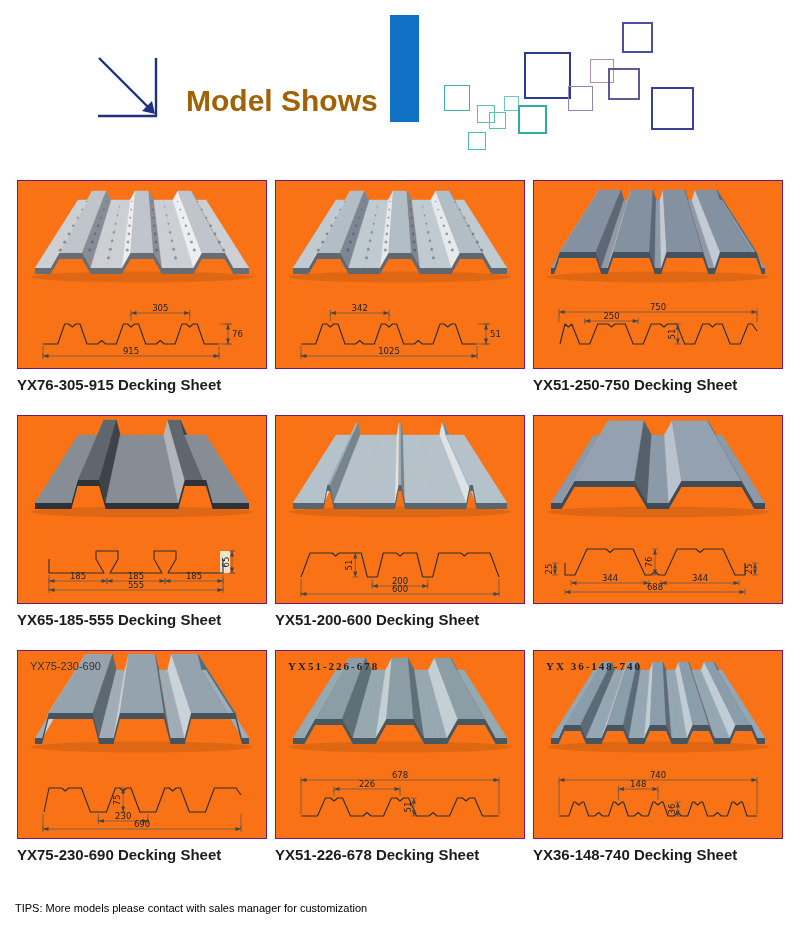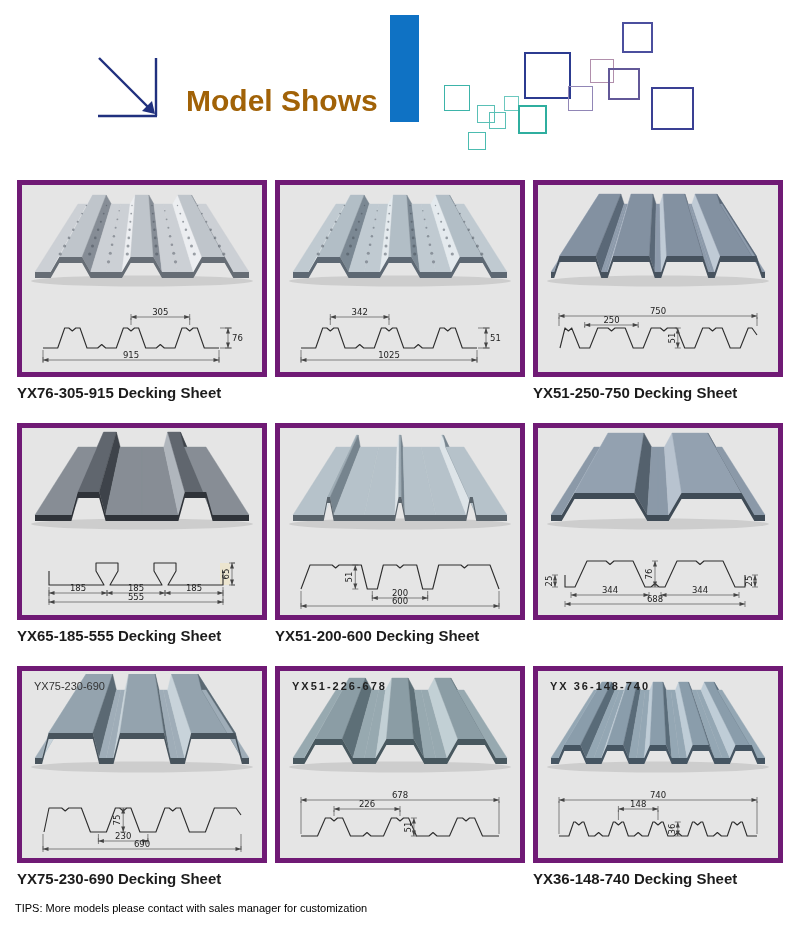--- a/index.html
+++ b/index.html
@@ -9,30 +9,30 @@
   
   #arrow-icon{position:absolute;left:92px;top:50px;width:70px;height:70px;color:#20307e;}
   #page-title{position:absolute;left:186px;top:84px;font-size:30px;font-weight:bold;color:#1b74c5;}
   #blue-bar{position:absolute;left:390px;top:15px;width:29px;height:107px;background:#0f72c4;}
   .square{position:absolute;background:transparent;border-style:solid;}
 
   
   #grid{position:absolute;left:17px;top:180px;width:766px;display:grid;
         grid-template-columns:repeat(3,250px);column-gap:8px;row-gap:22px;}
   .card{width:250px;margin:0;}
-  .imgbox{position:relative;height:187px;border:5px solid #701a75;background:#e5e5e5;overflow:hidden;}
+  .imgbox{position:relative;height:187px;border:1px solid #701a75;background:#f97316;overflow:hidden;}
   .sheet{display:block;width:100%;height:114px;margin-top:3px;}
   .profile{display:block;width:100%;height:66px;}
   .profile .outline{stroke:#2e2e2e;stroke-width:1.1;fill:none;stroke-linejoin:round;}
   .profile .dl{stroke:#555;stroke-width:0.7;}
   .profile .ah{fill:#444;stroke:none;}
   .profile text{font-family:"DejaVu Sans",sans-serif;font-size:8.5px;fill:#222;}
   .caption{margin-top:7px;font-size:15px;font-weight:bold;color:#1c1c1c;}
   .overlay{position:absolute;top:9px;left:12px;font-size:11px;color:#333;z-index:2;}
-  .overlay.serif{font-family:Liberation Sans, sans-serif;letter-spacing:2px;color:#222;font-weight:bold;}
+  .overlay.serif{font-family:Liberation Serif, serif;letter-spacing:2px;color:#222;font-weight:bold;}
 
   #tips{position:absolute;left:15px;top:902px;font-size:11px;color:#000;}
 </style>
 </head>
 <body>
 
 <div id="page">
 
   <div id="header">
     <svg id="arrow-icon" viewBox="0 0 70 70" style="color: rgb(32, 48, 126);">
@@ -581,20 +581,21 @@
             <path class="ah" d="M115,21 l-5.5,-2 v4 Z"></path>
             <text x="82" y="18.5" text-anchor="middle">226</text>
             <line class="dl" x1="128.9" y1="30" x2="128.9" y2="48"></line>
             <line class="dl" x1="125.9" y1="30" x2="131.9" y2="30"></line>
             <line class="dl" x1="125.9" y1="48" x2="131.9" y2="48"></line>
             <path class="ah" d="M128.9,30 l-2,5.5 h4 Z"></path>
             <path class="ah" d="M128.9,48 l-2,-5.5 h4 Z"></path>
             <text transform="rotate(-90 125.9 39)" x="125.9" y="39" text-anchor="middle">51</text>
           </svg>
         </div>
+        <figcaption class="caption">YX51-226-678 Decking Sheet</figcaption>
       </figure>
       <figure class="card">
         <div class="imgbox">
           <div class="overlay serif">YX 36-148-740</div>
           <svg class="sheet" viewBox="0 0 230 114">
     <ellipse cx="115" cy="93" rx="111" ry="5.5" fill="rgba(0,0,0,0.10)"></ellipse>
             <path d="M51,16 L55.6,16 L15.7,84 L8,84 Z" fill="#94a7b4" stroke="#94a7b4" stroke-width="0.4"></path>
             <path d="M55.6,16 L58.9,8 L21.3,71 L15.7,84 Z" fill="#bfcdd7" stroke="#bfcdd7" stroke-width="0.4"></path>
             <path d="M58.9,8 L68.7,8 L37.5,71 L21.3,71 Z" fill="#8a9dab" stroke="#8a9dab" stroke-width="0.4"></path>
             <path d="M68.7,8 L72,16 L43.1,84 L37.5,71 Z" fill="#596b78" stroke="#596b78" stroke-width="0.4"></path>

